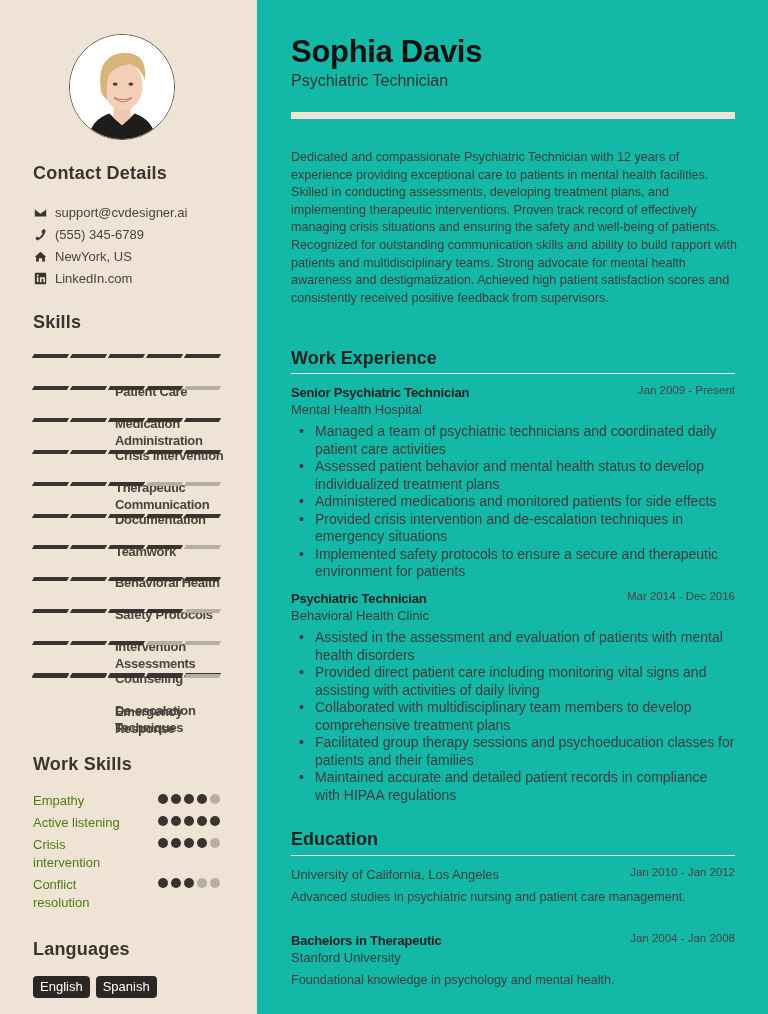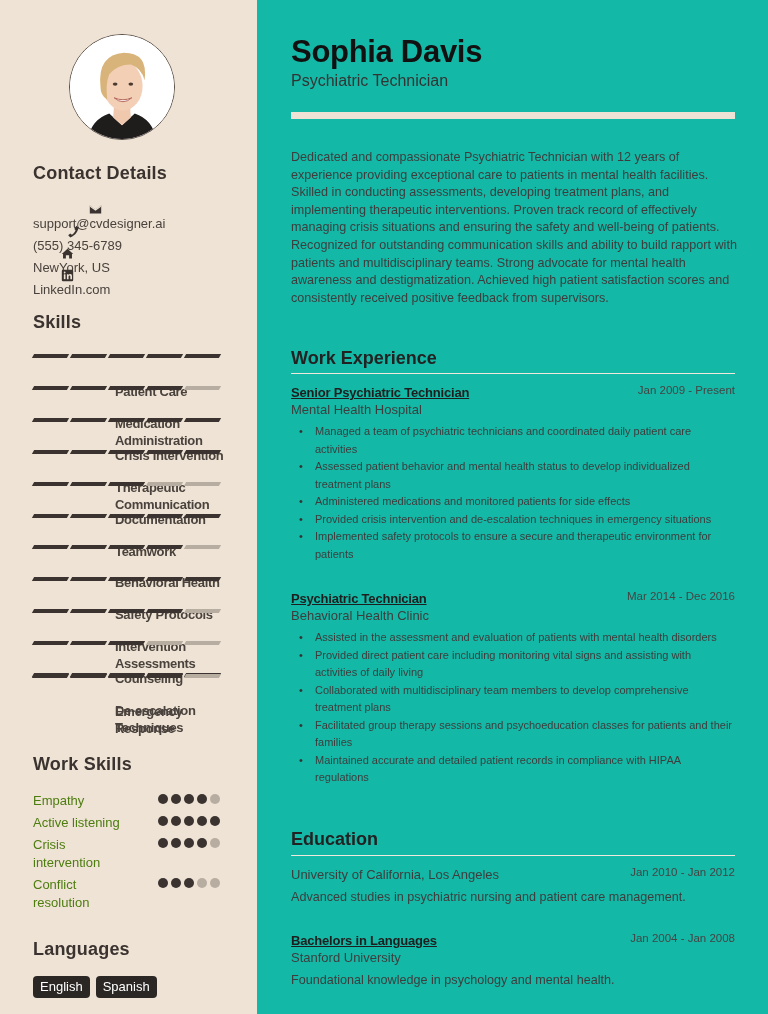--- a/index.html
+++ b/index.html
@@ -8,21 +8,21 @@
 
   .sidebar { position: absolute; left: 0; top: 0; width: 257px; height: 1014px; background: #eee3d4; }
   .main { position: absolute; left: 257px; top: 0; width: 511px; height: 1014px; background: #14b8a6; }
 
   .photo { position: absolute; left: 69px; top: 34px; width: 106px; height: 106px; border-radius: 50%;
            border: 1.5px solid #5a4e46; background: #ffffff; overflow: hidden; }
   .photo svg { width: 100%; height: 100%; display: block; }
 
   .side-h { position: absolute; left: 33px; font-size: 18px; font-weight: bold; color: #3a3330; letter-spacing: 0.2px; }
 
-  .contact-row { position: absolute; left: 33px; height: 18px; display: flex; align-items: center; font-size: 13px; color: #4a423d; flex-direction: column; }
+  .contact-row { position: absolute; left: 33px; height: 18px; display: flex; align-items: center; font-size: 13px; color: #4a423d; }
   .contact-row .ic { width: 14px; height: 14px; margin-right: 8px; display: inline-flex; align-items: center; justify-content: center; }
   .contact-row .ic svg { width: 13px; height: 13px; fill: #3a3330; }
 
   .skill { position: absolute; left: 33px; width: 195px; }
   .skill .name { font-size: 13px; color: #4a423d; height: 17px; line-height: 17px; padding-left: 48px; }
   .skill .bars { display: flex; gap: 3px; margin-top: 5px; height: 4px; }
   .skill .bar { width: 35px; height: 4px; transform: skewX(-30deg); background: #3a3330; }
   .skill .bar.off { background: #b8ada1; }
 
   .soft { position: absolute; left: 33px; width: 195px; font-size: 13px; color: #4d7c0f; }
@@ -37,25 +37,25 @@
   .name { position: absolute; left: 34px; top: 34px; font-size: 31px; font-weight: bold; color: #111; letter-spacing: -0.3px; }
   .title { position: absolute; left: 34px; top: 72px; font-size: 16px; color: #333; }
   .topbar { position: absolute; left: 34px; top: 112px; width: 444px; height: 7px; background: #eee3d4; }
 
   .summary { position: absolute; left: 34px; top: 149px; width: 446px; font-size: 12.6px; line-height: 17.6px; color: #3d3d3d; }
 
   .sec-h { position: absolute; left: 34px; font-size: 18px; font-weight: bold; color: #222; }
   .sec-line { position: absolute; left: 34px; width: 444px; height: 1px; background: #efe8dd; }
 
   .entry { position: absolute; left: 34px; width: 444px; }
-  .entry .role { font-size: 13px; font-weight: bold; color: #1e1e1e; height: 17px; line-height: 17px; letter-spacing: -0.2px; text-decoration: underline; }
+  .entry .role { font-size: 13px; font-weight: bold; color: #1e1e1e; height: 17px; line-height: 17px; letter-spacing: -0.2px; }
   .entry .date { position: absolute; right: 0; top: 0; font-size: 11.5px; color: #444; }
   .entry .org { font-size: 13px; color: #3d3d3d; line-height: 18px; }
   .entry ul { list-style: none; margin-top: 4px; }
-  .entry li { position: relative; padding-left: 24px; font-size: 11px; line-height: 17.5px; color: #3d3d3d; }
+  .entry li { position: relative; padding-left: 24px; font-size: 14px; line-height: 17.5px; color: #3d3d3d; }
   .entry li::before { content: "\2022"; position: absolute; left: 8px; top: 0; color: #333; }
   .entry .desc { font-size: 12.6px; color: #3d3d3d; margin-top: 5px; line-height: 17px; }
 </style>
 </head>
 <body>
 
 <aside class="sidebar">
   <div class="photo">
     <svg viewBox="0 0 106 106">
       <rect width="106" height="106" fill="#ffffff"></rect>
@@ -324,18 +324,18 @@
   <h2 class="sec-h" style="top:829px;">Education</h2>
   <div class="sec-line" style="top:855px;"></div>
 
   <div class="entry" style="top:866px;">
     <div class="date">Jan 2010 - Jan 2012</div>
     <div class="org">University of California, Los Angeles</div>
     <div class="desc">Advanced studies in psychiatric nursing and patient care management.</div>
   </div>
 
   <div class="entry" style="top:932px;">
-    <div class="role">Bachelors in Languages</div>
+    <div class="role">Bachelors in Therapeutic</div>
     <div class="date">Jan 2004 - Jan 2008</div>
     <div class="org">Stanford University</div>
     <div class="desc">Foundational knowledge in psychology and mental health.</div>
   </div>
 </main>
 
 </body></html>

